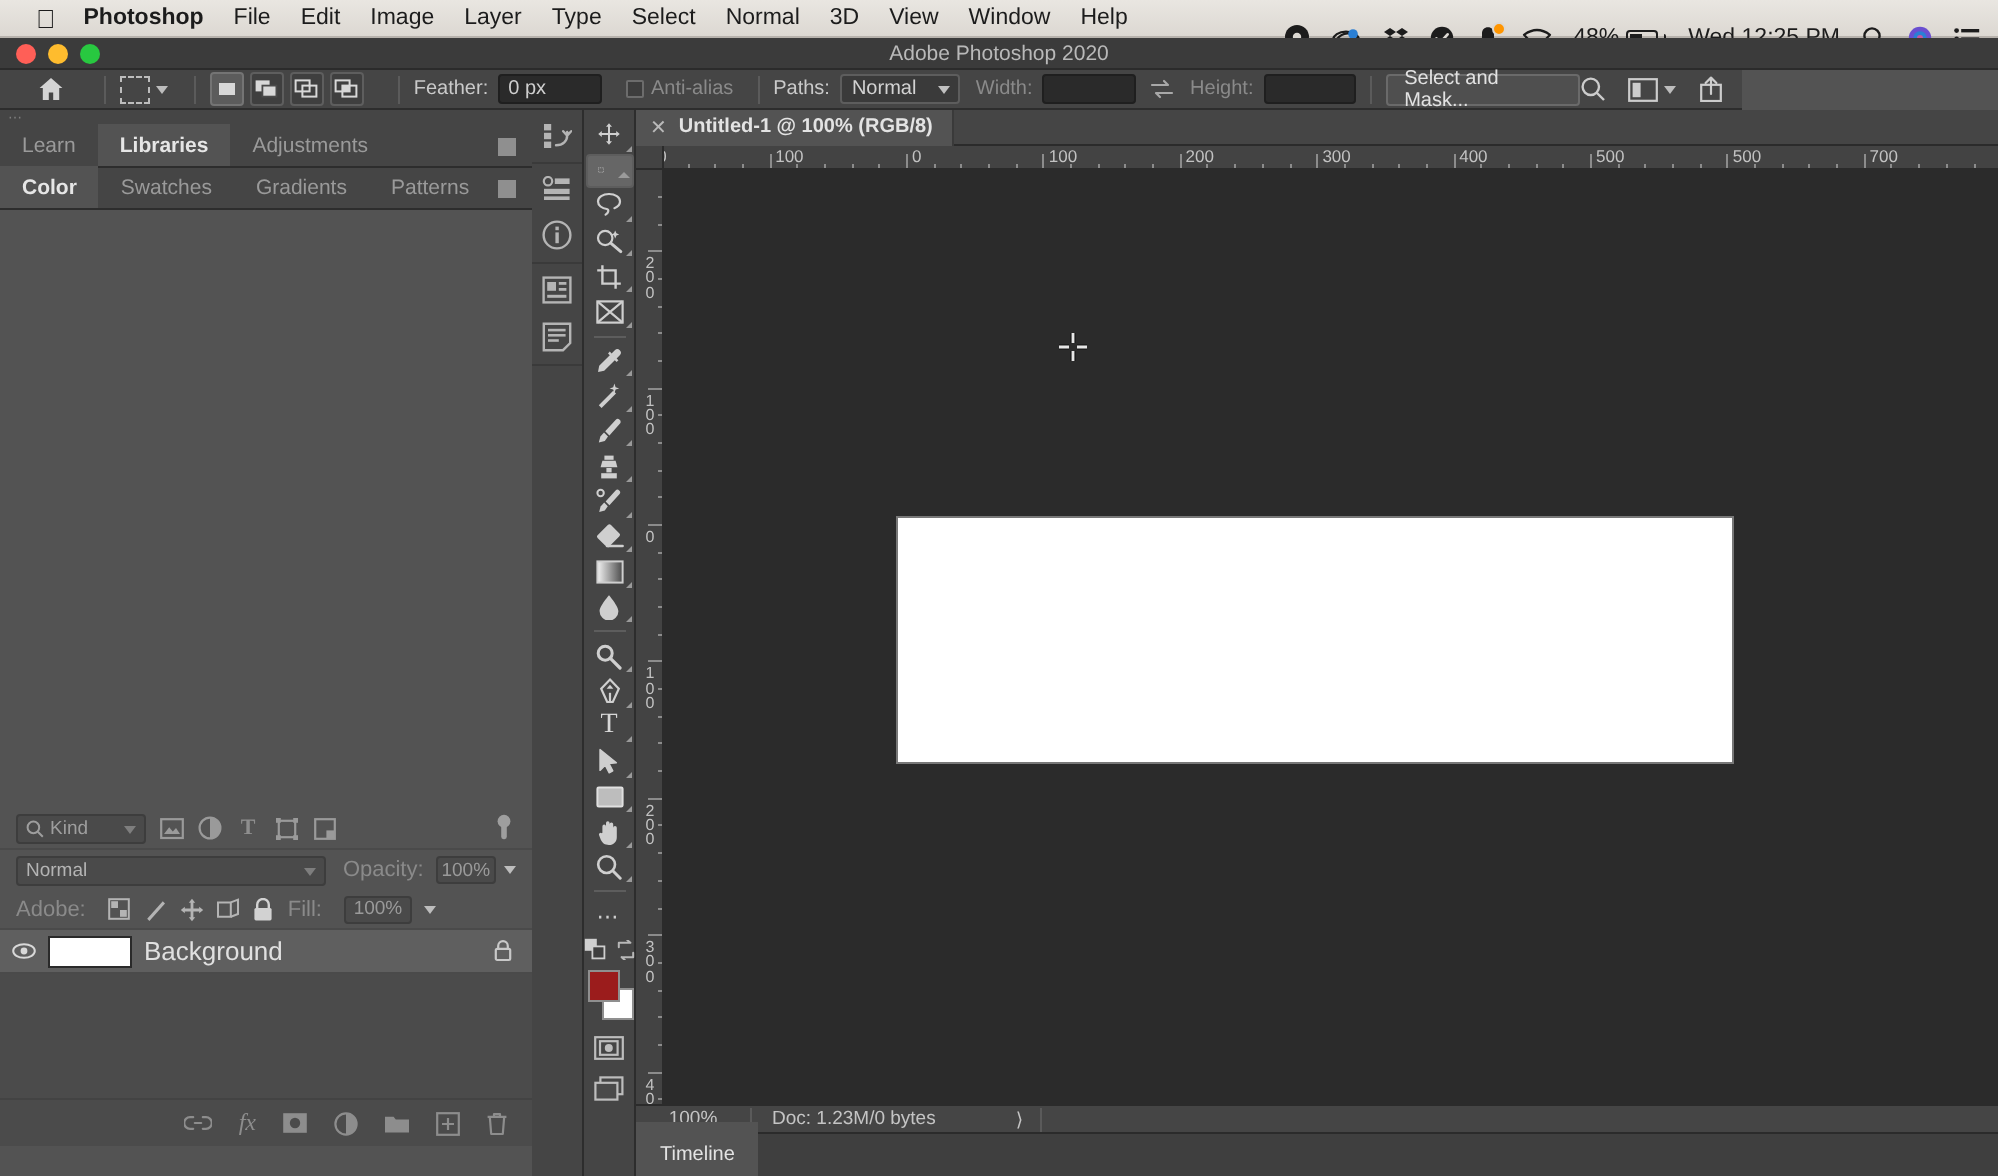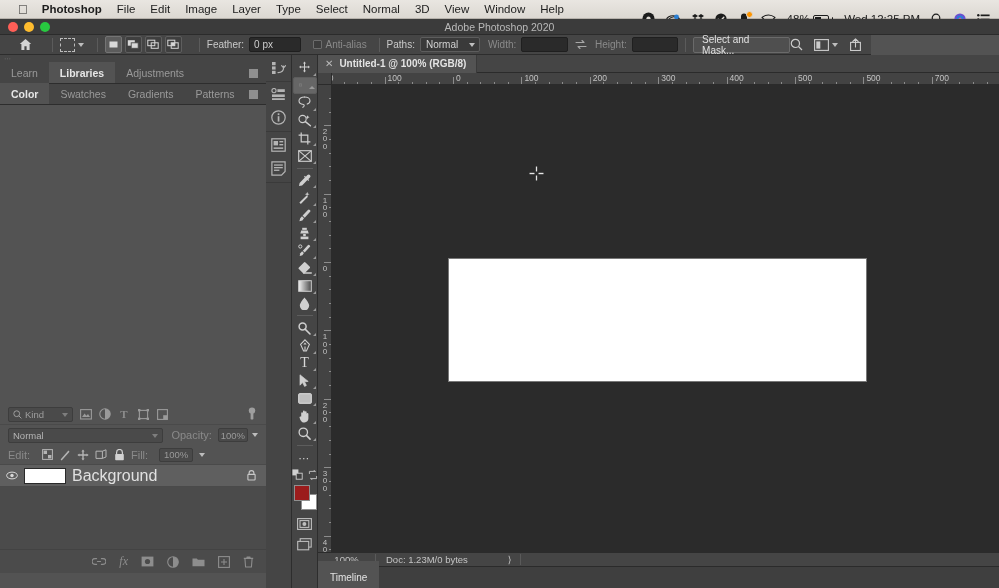--- a/index.html
+++ b/index.html
@@ -387,21 +387,21 @@
     </div>
 
     <div class="blendrow">
       <span class="blendsel">Normal</span>
       <span class="lbl dim" style="margin:0 2px 0 4px;">Opacity:</span>
       <span class="numbox">100%</span>
       <span class="caret"></span>
     </div>
 
     <div class="lockrow">
-      <span class="lbl dim">Edit:</span>
+      <span class="lbl dim">Adobe:</span>
       <span class="fic">
         <svg width="11" height="11" viewBox="0 0 11 11">
             <rect x="0.6" y="0.6" width="9.8" height="9.8" fill="none" stroke="#b4b4b4" stroke-width="1"></rect>
             <g fill="#b4b4b4">
               <rect x="1.6" y="1.6" width="3.4" height="3.4"></rect>
               <rect x="6" y="6" width="3.4" height="3.4"></rect>
             </g>
           </svg>
       </span>
       <span class="fic">
@@ -432,21 +432,21 @@
     </div>
 
     <div class="layerrow">
       <span>
         <svg width="12" height="9" viewBox="0 0 12 9">
             <ellipse cx="6" cy="4.5" rx="5.4" ry="3.4" fill="none" stroke="#d8d8d8" stroke-width="1"></ellipse>
             <circle cx="6" cy="4.5" r="1.7" fill="#d8d8d8"></circle>
           </svg>
       </span>
       <span class="thumb"></span>
-      <span style="font-size:16px;color:#e0e0e0;">Background</span>
+      <span style="font-size:13px;color:#e0e0e0;">Background</span>
       <span style="margin-left:auto;margin-right:4px;">
         <svg width="9" height="11" viewBox="0 0 9 11">
             <path d="M2.1 4.4V3a2.4 2.4 0 014.8 0v1.4" fill="none" stroke="#c8c8c8" stroke-width="1.1"></path>
             <rect x="0.9" y="4.4" width="7.2" height="5.6" rx="0.7" fill="none" stroke="#c8c8c8" stroke-width="1.1"></rect>
           </svg>
       </span>
     </div>
 
     <div class="layerlist"></div>
 

